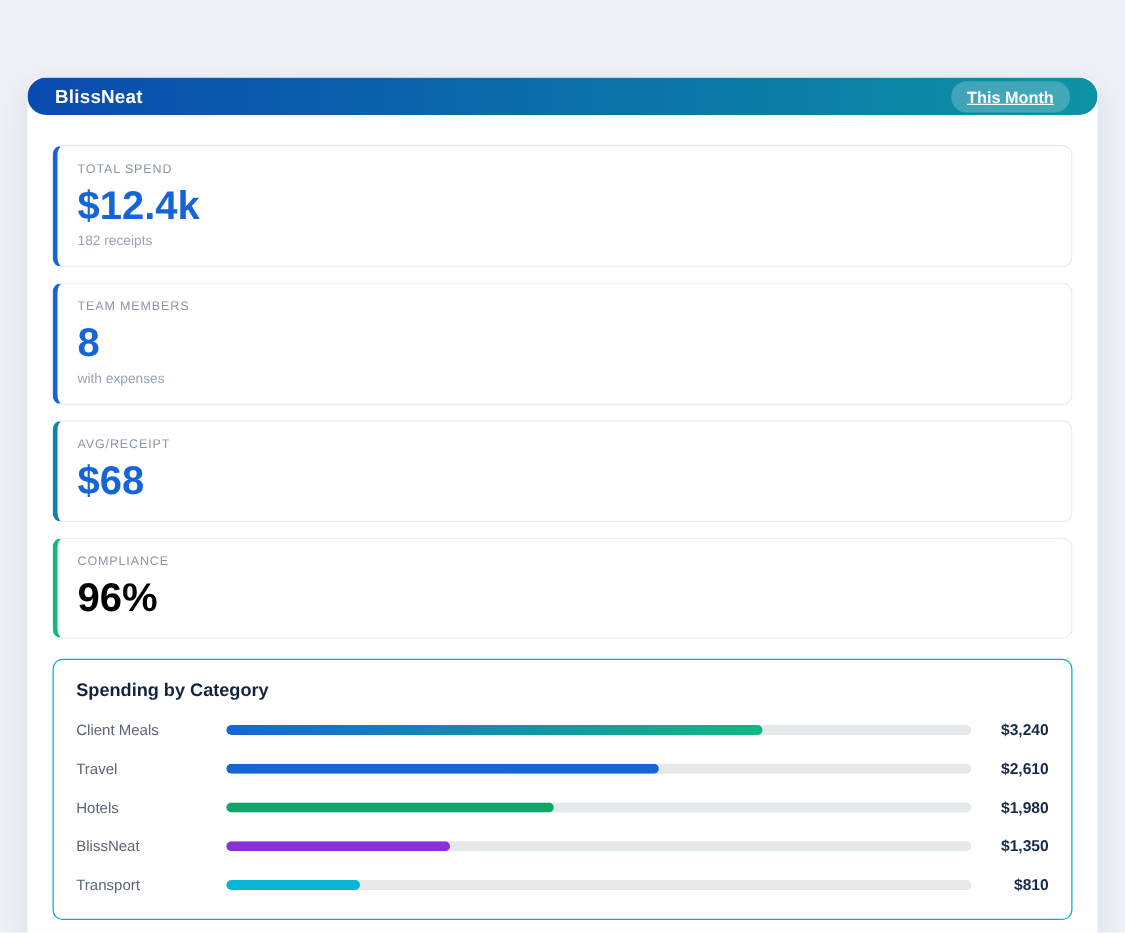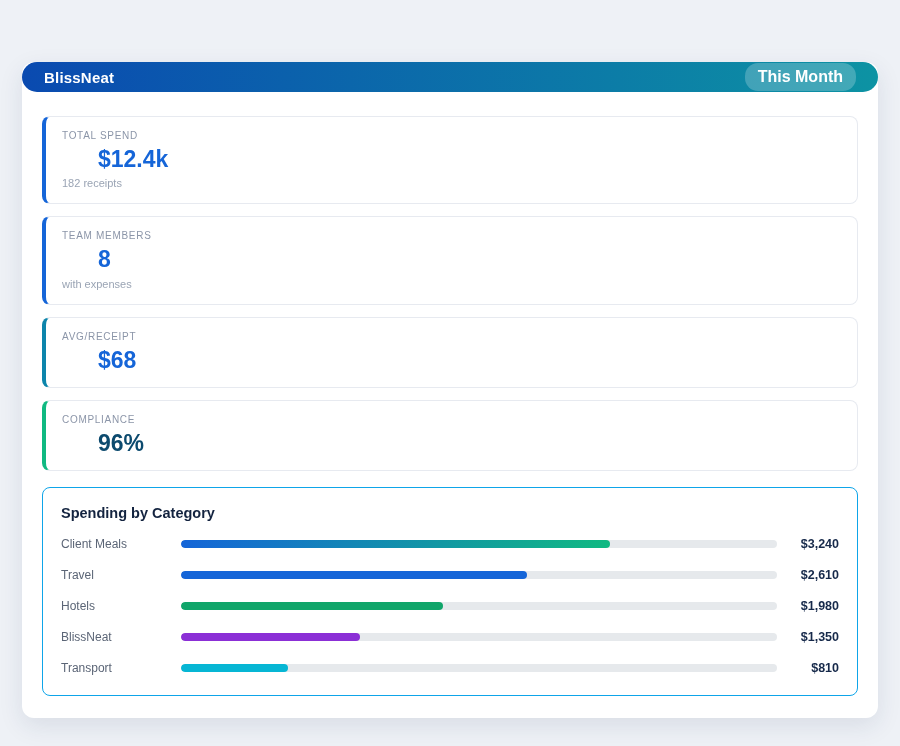--- a/index.html
+++ b/index.html
@@ -28,50 +28,50 @@
   }
   .app-title {
     color: #ffffff;
     font-size: 15px;
     font-weight: bold;
     letter-spacing: 0.2px;
   }
   .period-badge {
     background: rgba(255, 255, 255, 0.22);
     color: #ffffff;
-    font-size: 16px;
+    font-size: 13px;
     font-weight: bold;
     padding: 5px 13px;
     border-radius: 13px;
     border: none;
     cursor: pointer;
+    text-decoration: underline;
   }
   .card-body { padding: 24px 20px 22px; }
   .stat-card {
     border: 1px solid #e7eaf0;
     border-left: 4px solid #1565d8;
     border-radius: 8px;
     background: #ffffff;
     padding: 13px 16px 14px;
     margin-bottom: 12px;
   }
   .stat-label {
     font-size: 10px;
     font-weight: normal;
     letter-spacing: 0.7px;
     color: #8b95a8;
     text-transform: uppercase;
     margin-bottom: 6px;
   }
   .stat-value {
-    font-size: 23px;
+    font-size: 32px;
     font-weight: bold;
     color: #1565d8;
     line-height: 1.1;
-    margin-left: 36px;
   }
   .stat-sub {
     font-size: 11px;
     color: #9aa4b4;
     margin-top: 5px;
   }
   .chart-card {
     border: 1px solid #0ea5e9;
     border-radius: 8px;
     background: #ffffff;
@@ -137,21 +137,21 @@
       <div class="stat-sub">with expenses</div>
     </section>
 
     <section class="stat-card" style="border-left-color: rgb(13, 133, 171);">
       <div class="stat-label">AVG/RECEIPT</div>
       <div class="stat-value" style="color: rgb(21, 101, 216);">$68</div>
     </section>
 
     <section class="stat-card" style="border-left-color: rgb(16, 185, 129);">
       <div class="stat-label">COMPLIANCE</div>
-      <div class="stat-value" style="color: #0c4a6e;">96%</div>
+      <div class="stat-value" style="color: #000000;">96%</div>
     </section>
 
     <section class="chart-card">
       <div class="chart-title">Spending by Category</div>
 
       <div class="chart-row">
         <div class="chart-row-label">Client Meals</div>
         <div class="bar-track" style="background: rgb(230, 233, 236);">
             <div class="bar-fill" style="width: 72%; background: linear-gradient(90deg, rgb(21, 101, 216), rgb(16, 185, 129));"></div>
           </div>

